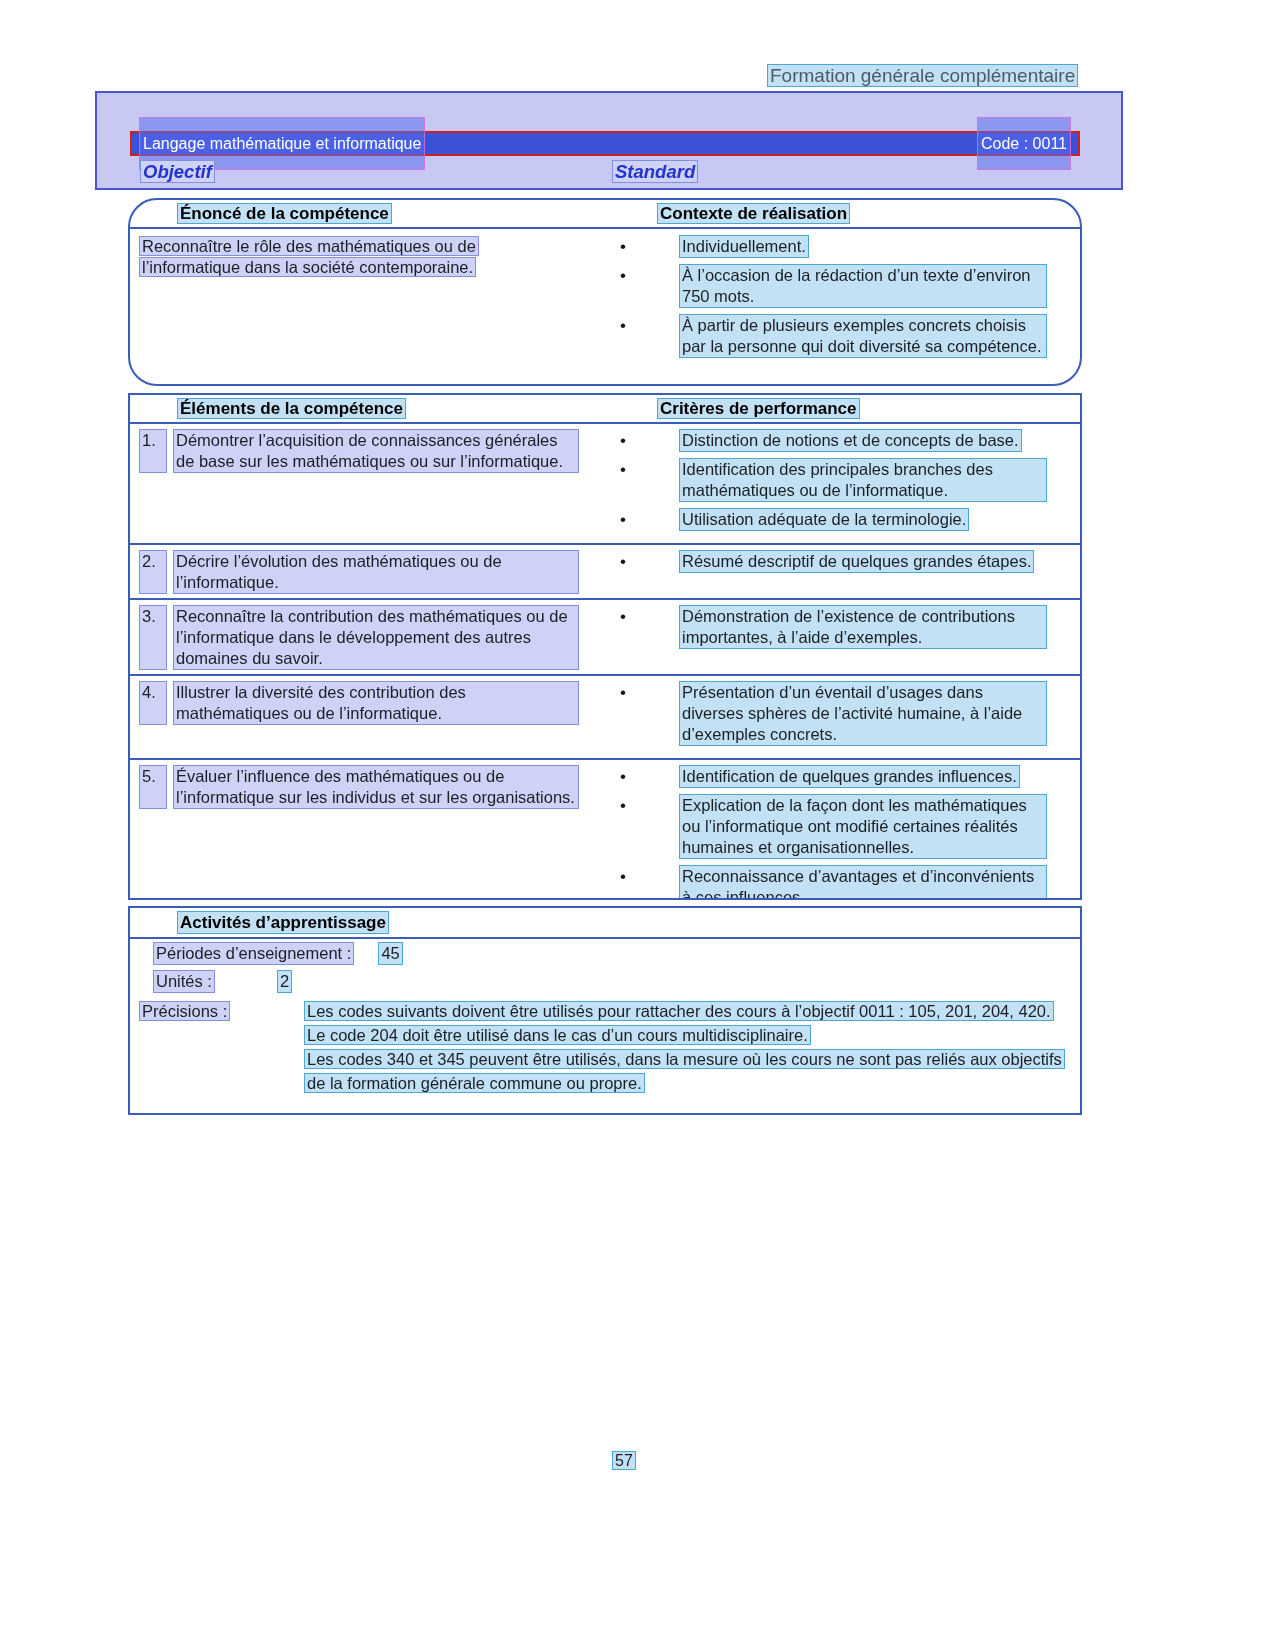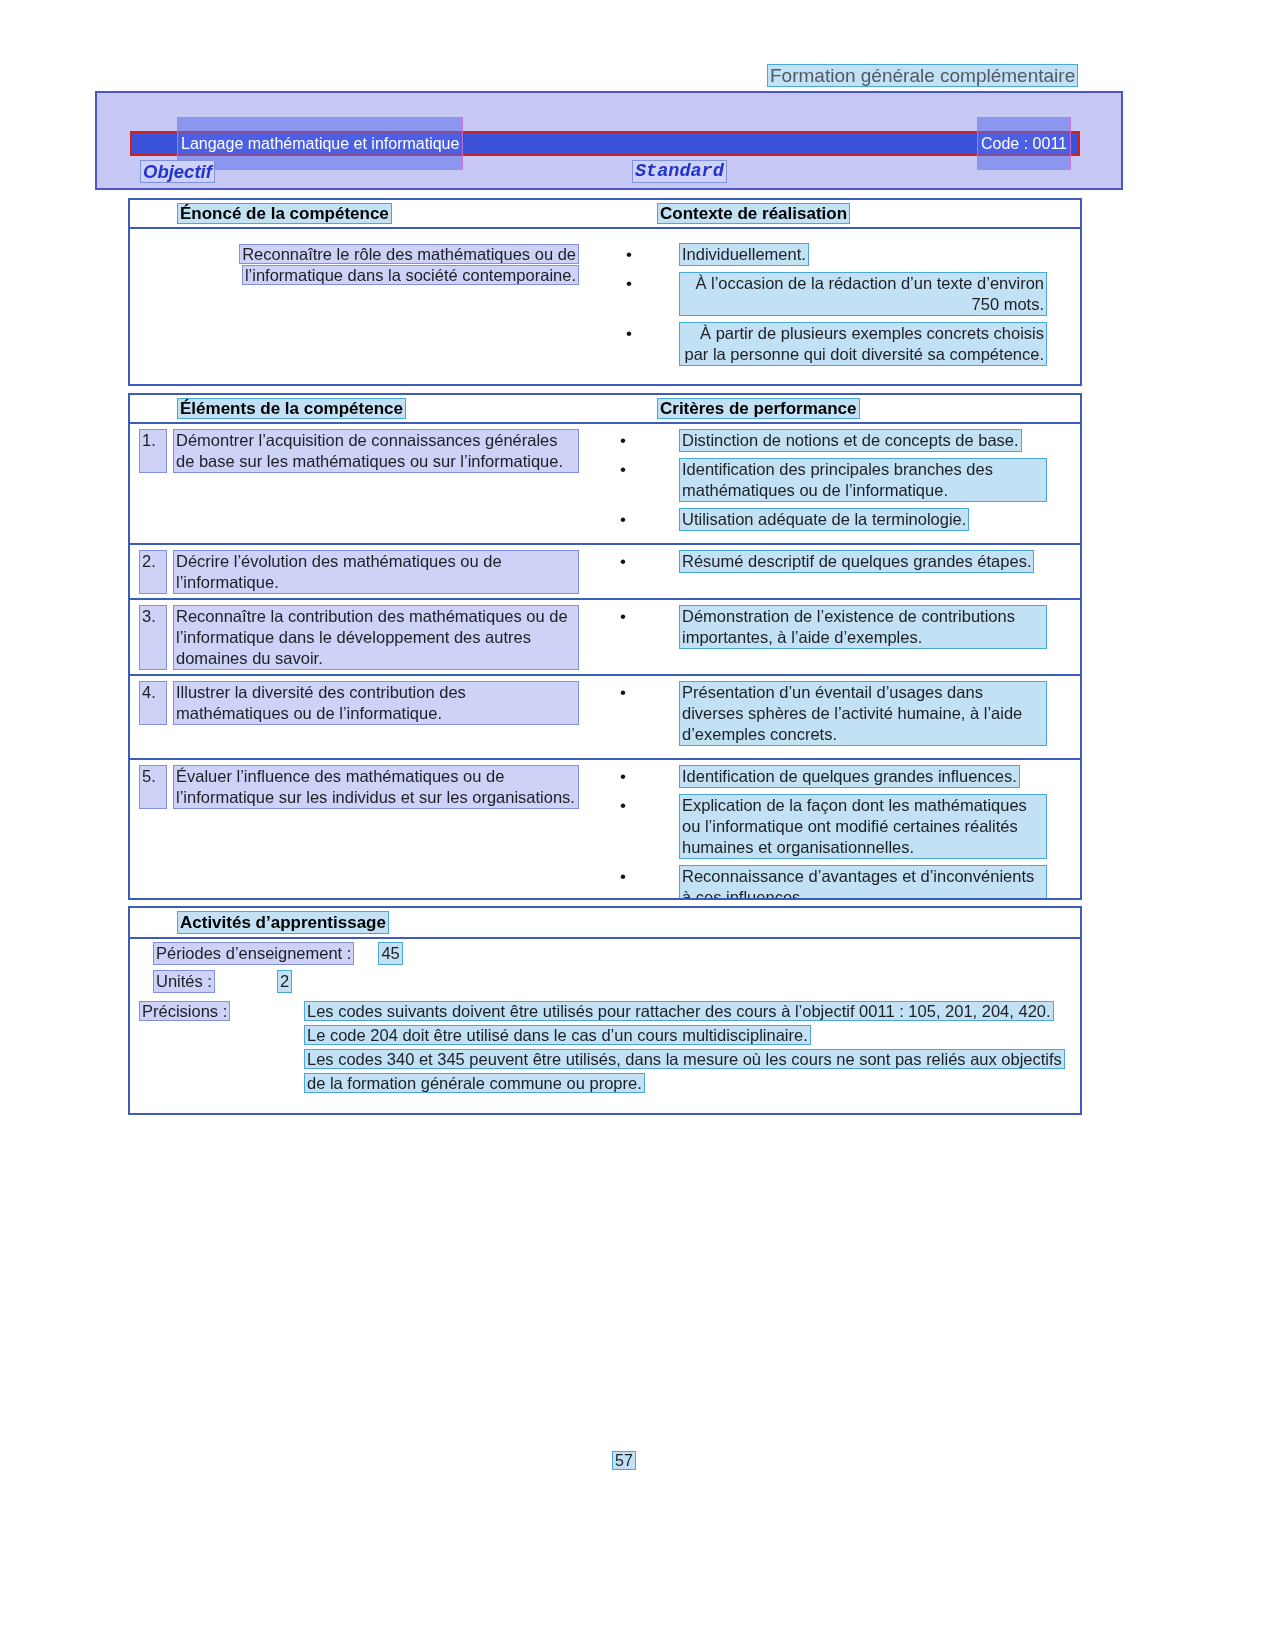--- a/index.html
+++ b/index.html
@@ -68,44 +68,43 @@
     padding: 0 8px;
     color: #ffffff;
     font-size: 16px;
     line-height: 19px;
   }
   .bar-chip {
     box-shadow: 0 0 0 1px rgba(205, 110, 220, 0.9);
     background: rgba(90, 110, 235, 0.55);
     padding: 16px 3px;
     white-space: nowrap;
-    margin-left: 38px;
   }
   .objectif-label, .standard-label {
     position: absolute;
     bottom: 6px;
     font-size: 18.5px;
     font-weight: bold;
     font-style: italic;
     color: var(--accent-text-blue, #2433cd);
   }
   .objectif-label { left: 44px; }
-  .standard-label { left: 536px; font-family: Liberation Mono, monospace; }
+  .standard-label { left: 516px; }
 
   
   .box {
     position: absolute;
     left: 128px;
     width: 954px;
     border: 2px solid var(--table-border, #3d5cba);
     box-sizing: border-box;
     overflow: hidden;
     background: #fff;
   }
-  #sec1 { top: 198px; height: 188px; }
+  #sec1 { top: 198px; height: 188px; border-radius: 29px; }
   #sec2 { top: 393px; height: 507px; }
   #sec3 { top: 906px; height: 209px; }
 
   .head {
     display: flex;
     align-items: center;
     height: 27px;
     border-bottom: 2px solid var(--table-border, #3d5cba);
     font-size: 17px;
   }
@@ -113,21 +112,21 @@
     width: 478px;
     box-sizing: border-box;
     padding: 0 30px 0 10px;
   }
   .cell-r {
     flex: 1;
     box-sizing: border-box;
     padding: 0 34px 0 12px;
   }
 
-  .brow { display: flex; padding: 15px 0 6px; text-align: right; }
+  .brow { display: flex; padding: 7px 0 6px; }
   .erow { display: flex; padding: 6px 0 5px; box-sizing: border-box; }
   .erow + .erow { border-top: 2px solid var(--table-border, #3d5cba); }
   .r1 { min-height: 115px; }
   .r2 { min-height: 50px; }
   .r3 { min-height: 73px; }
   .r4 { min-height: 76px; }
   .r5 { min-height: 150px; }
 
   .item { display: flex; }
   .num { flex: 0 0 22px; margin-right: 8px; }

